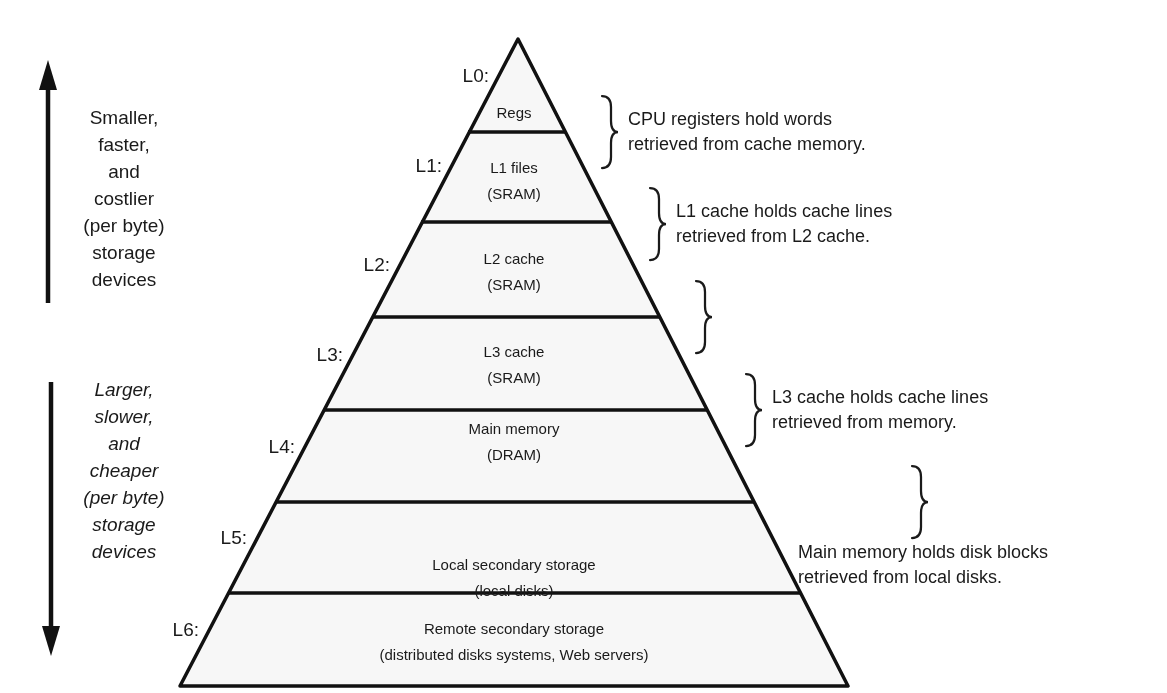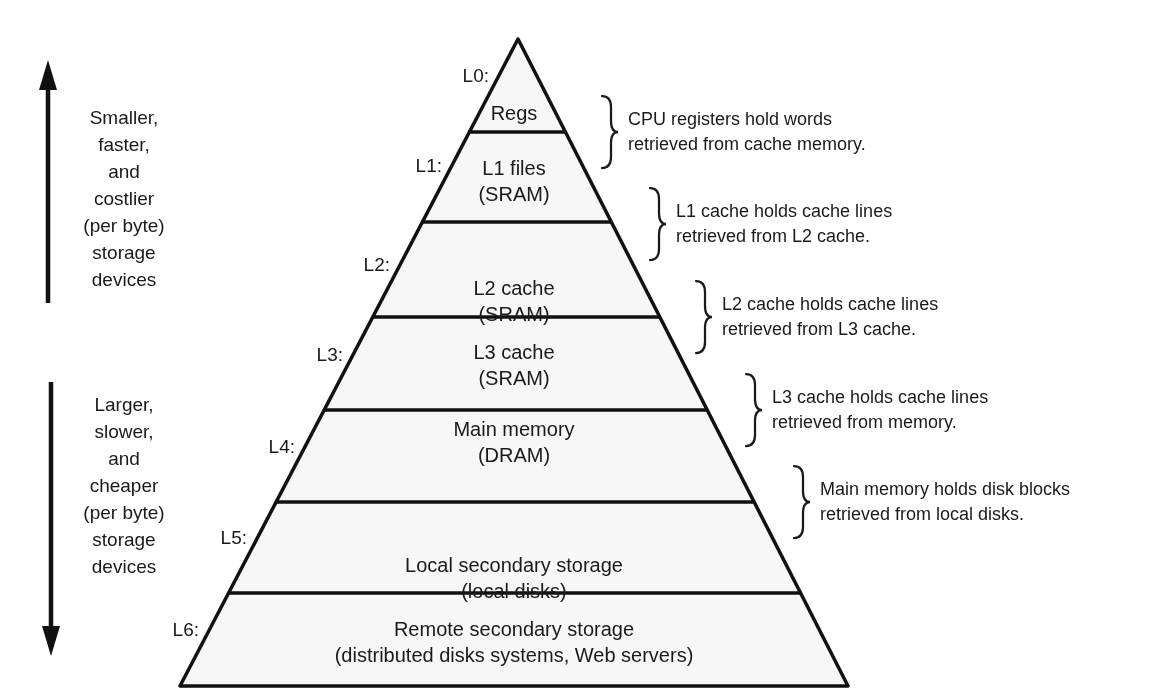--- a/index.html
+++ b/index.html
@@ -21,21 +21,21 @@
   .lvl-label{
     position:absolute;
     font-size:19px;line-height:26px;
     white-space:nowrap;
     text-align:right;
   }
   .lvl-text{
     position:absolute;
     left:284px;width:460px;
     text-align:center;
-    font-size:20px;line-height:26px;
+    font-size:15px;line-height:26px;
     white-space:nowrap;
   }
   .annot{
     position:absolute;
     display:flex;
     align-items:center;
   }
   .annot .brace{flex:0 0 auto;display:block;}
   .annot-text{
     margin-left:8px;
@@ -69,21 +69,21 @@
 
   <div class="left-note" style="top:104px;">
       <div>Smaller,</div>
       <div>faster,</div>
       <div>and</div>
       <div>costlier</div>
       <div>(per byte)</div>
       <div>storage</div>
       <div>devices</div>
     </div>
-  <div class="left-note" style="top:391px;">
+  <div class="left-note" style="top:376px;font-style:italic;">
       <div>Larger,</div>
       <div>slower,</div>
       <div>and</div>
       <div>cheaper</div>
       <div>(per byte)</div>
       <div>storage</div>
       <div>devices</div>
     </div>
 
   <div class="lvl-label" style="top:63px;right:678px;">L0:</div>
@@ -94,21 +94,21 @@
   <div class="lvl-label" style="top:525px;right:920px;">L5:</div>
   <div class="lvl-label" style="top:617px;right:968px;">L6:</div>
 
   <div class="lvl-text" style="top:100px;">
       <div>Regs</div>
     </div>
   <div class="lvl-text" style="top:155px;">
       <div>L1 files</div>
       <div>(SRAM)</div>
     </div>
-  <div class="lvl-text" style="top:246px;margin-top:29px;">
+  <div class="lvl-text" style="top:246px;">
       <div>L2 cache</div>
       <div>(SRAM)</div>
     </div>
   <div class="lvl-text" style="top:339px;">
       <div>L3 cache</div>
       <div>(SRAM)</div>
     </div>
   <div class="lvl-text" style="top:416px;">
       <div>Main memory</div>
       <div>(DRAM)</div>
@@ -139,37 +139,33 @@
     <div class="annot-text">
         <div>L1 cache holds cache lines</div>
         <div>retrieved from L2 cache.</div>
       </div>
   </div>
 
   <div class="annot" style="left:692px;top:279px;">
     <svg class="brace" width="22" height="76" viewBox="0 0 22 76">
       <path d="M4,2 Q13,2 13,13 L13,27 Q13,38 20,38 Q13,38 13,49 L13,63 Q13,74 4,74" fill="none" stroke="#1a1a1a" stroke-width="2.25" stroke-linecap="round"></path>
     </svg>
-    <div class="annot-text">
-        <div>L2 cache holds cache lines</div>
-        <div>retrieved from L3 cache.</div>
-      </div>
   </div>
 
   <div class="annot" style="left:742px;top:372px;">
     <svg class="brace" width="22" height="76" viewBox="0 0 22 76">
       <path d="M4,2 Q13,2 13,13 L13,27 Q13,38 20,38 Q13,38 13,49 L13,63 Q13,74 4,74" fill="none" stroke="#1a1a1a" stroke-width="2.25" stroke-linecap="round"></path>
     </svg>
     <div class="annot-text">
         <div>L3 cache holds cache lines</div>
         <div>retrieved from memory.</div>
       </div>
   </div>
 
-  <div class="annot" style="left:790px;top:464px;">
+  <div class="annot" style="left:790px;top:464px;flex-direction:column;">
     <svg class="brace" width="22" height="76" viewBox="0 0 22 76">
       <path d="M4,2 Q13,2 13,13 L13,27 Q13,38 20,38 Q13,38 13,49 L13,63 Q13,74 4,74" fill="none" stroke="#1a1a1a" stroke-width="2.25" stroke-linecap="round"></path>
     </svg>
     <div class="annot-text">
         <div>Main memory holds disk blocks</div>
         <div>retrieved from local disks.</div>
       </div>
   </div>
 
 

